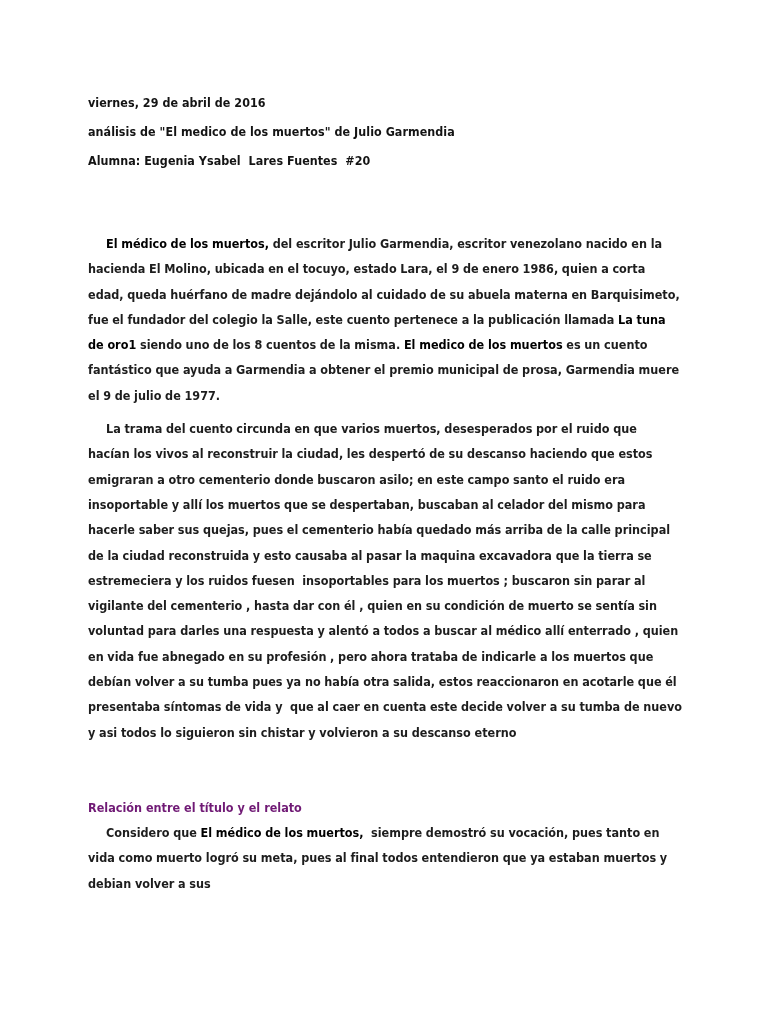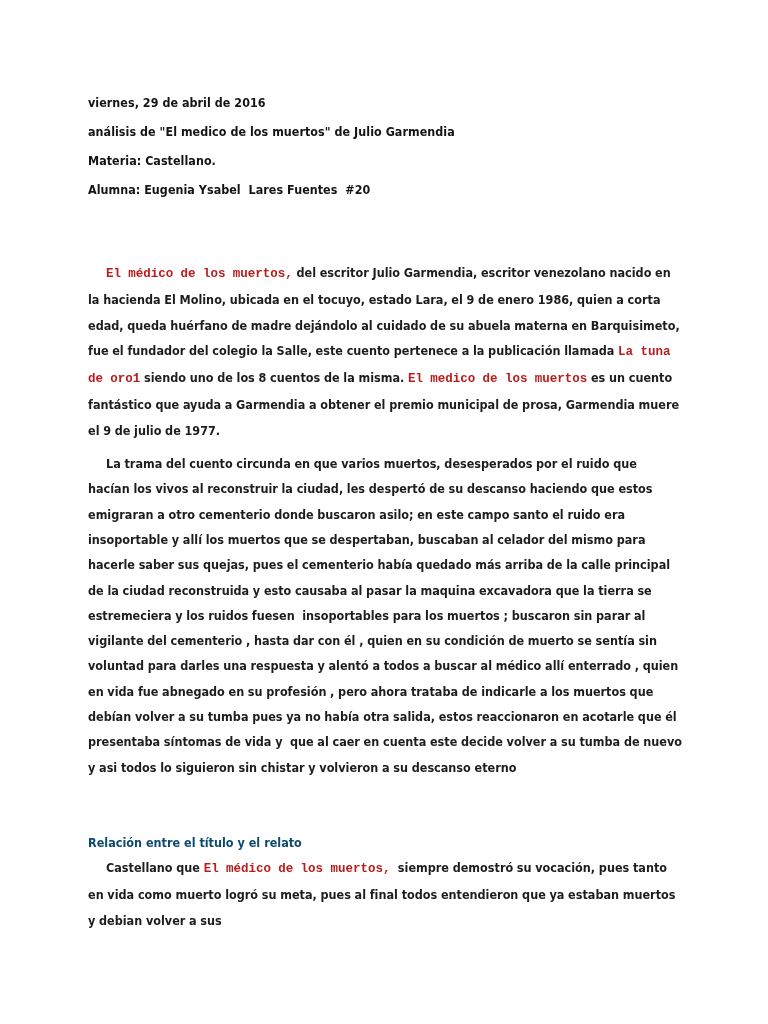--- a/index.html
+++ b/index.html
@@ -70,57 +70,55 @@
     text-indent: 18px;
     color: #1d1d1d;
     white-space: pre-wrap;
     word-spacing: -0.2px;
   }
   p.para + p.para {
     margin-top: 8px;
   }
   p.para b {
     font-weight: 800;
-    color: #b91c1c;
-    font-family: Liberation Mono, monospace;
+    color: #000000;
   }
 
   
   .section-heading {
     margin-top: 50px;
     font-size: 12.5px;
     font-weight: 700;
     line-height: 25px;
     text-indent: 0;
-    color: #0c4a6e;
+    color: #701a75;
     white-space: pre-wrap;
   }
   .section-body {
     margin-top: 8px;
   }
 </style>
 </head>
 <body>
 
 <div class="page">
   <div class="content">
 
     <div class="header-block">
       <div class="header-line">viernes, 29 de abril de 2016</div>
       <div class="header-line">análisis de "El medico de los muertos" de Julio Garmendia</div>
-      <div class="header-line">Materia: Castellano.</div>
       <div class="header-line">Alumna: Eugenia Ysabel  Lares Fuentes  #20</div>
     </div>
 
 
     <div class="body-block">
 
       <p class="para"><b>El médico de los muertos,</b><span> del escritor Julio Garmendia, escritor venezolano nacido en la hacienda El Molino, ubicada en el tocuyo, estado Lara, el 9 de enero 1986, quien a corta edad, queda huérfano de madre dejándolo al cuidado de su abuela materna en Barquisimeto, fue el fundador del colegio la Salle, este cuento pertenece a la publicación llamada </span><b>La tuna de oro1</b><span> siendo uno de los 8 cuentos de la misma. </span><b>El medico de los muertos</b><span> es un cuento fantástico que ayuda a Garmendia a obtener el premio municipal de prosa, Garmendia muere el 9 de julio de 1977.</span></p>
 
       <p class="para">La trama del cuento circunda en que varios muertos, desesperados por el ruido que hacían los vivos al reconstruir la ciudad, les despertó de su descanso haciendo que estos emigraran a otro cementerio donde buscaron asilo; en este campo santo el ruido era insoportable y allí los muertos que se despertaban, buscaban al celador del mismo para hacerle saber sus quejas, pues el cementerio había quedado más arriba de la calle principal de la ciudad reconstruida y esto causaba al pasar la maquina excavadora que la tierra se estremeciera y los ruidos fuesen  insoportables para los muertos ; buscaron sin parar al vigilante del cementerio , hasta dar con él , quien en su condición de muerto se sentía sin voluntad para darles una respuesta y alentó a todos a buscar al médico allí enterrado , quien en vida fue abnegado en su profesión , pero ahora trataba de indicarle a los muertos que debían volver a su tumba pues ya no había otra salida, estos reaccionaron en acotarle que él presentaba síntomas de vida y  que al caer en cuenta este decide volver a su tumba de nuevo y asi todos lo siguieron sin chistar y volvieron a su descanso eterno</p>
 
       <div class="para section-heading">Relación entre el título y el relato</div>
 
-      <p class="para section-body"><span>Castellano que </span><b>El médico de los muertos,</b><span>  siempre demostró su vocación, pues tanto en vida como muerto logró su meta, pues al final todos entendieron que ya estaban muertos y debian volver a sus</span></p>
+      <p class="para section-body"><span>Considero que </span><b>El médico de los muertos,</b><span>  siempre demostró su vocación, pues tanto en vida como muerto logró su meta, pues al final todos entendieron que ya estaban muertos y debian volver a sus</span></p>
 
     </div>
   </div>
 </div>
 
 </body></html>

